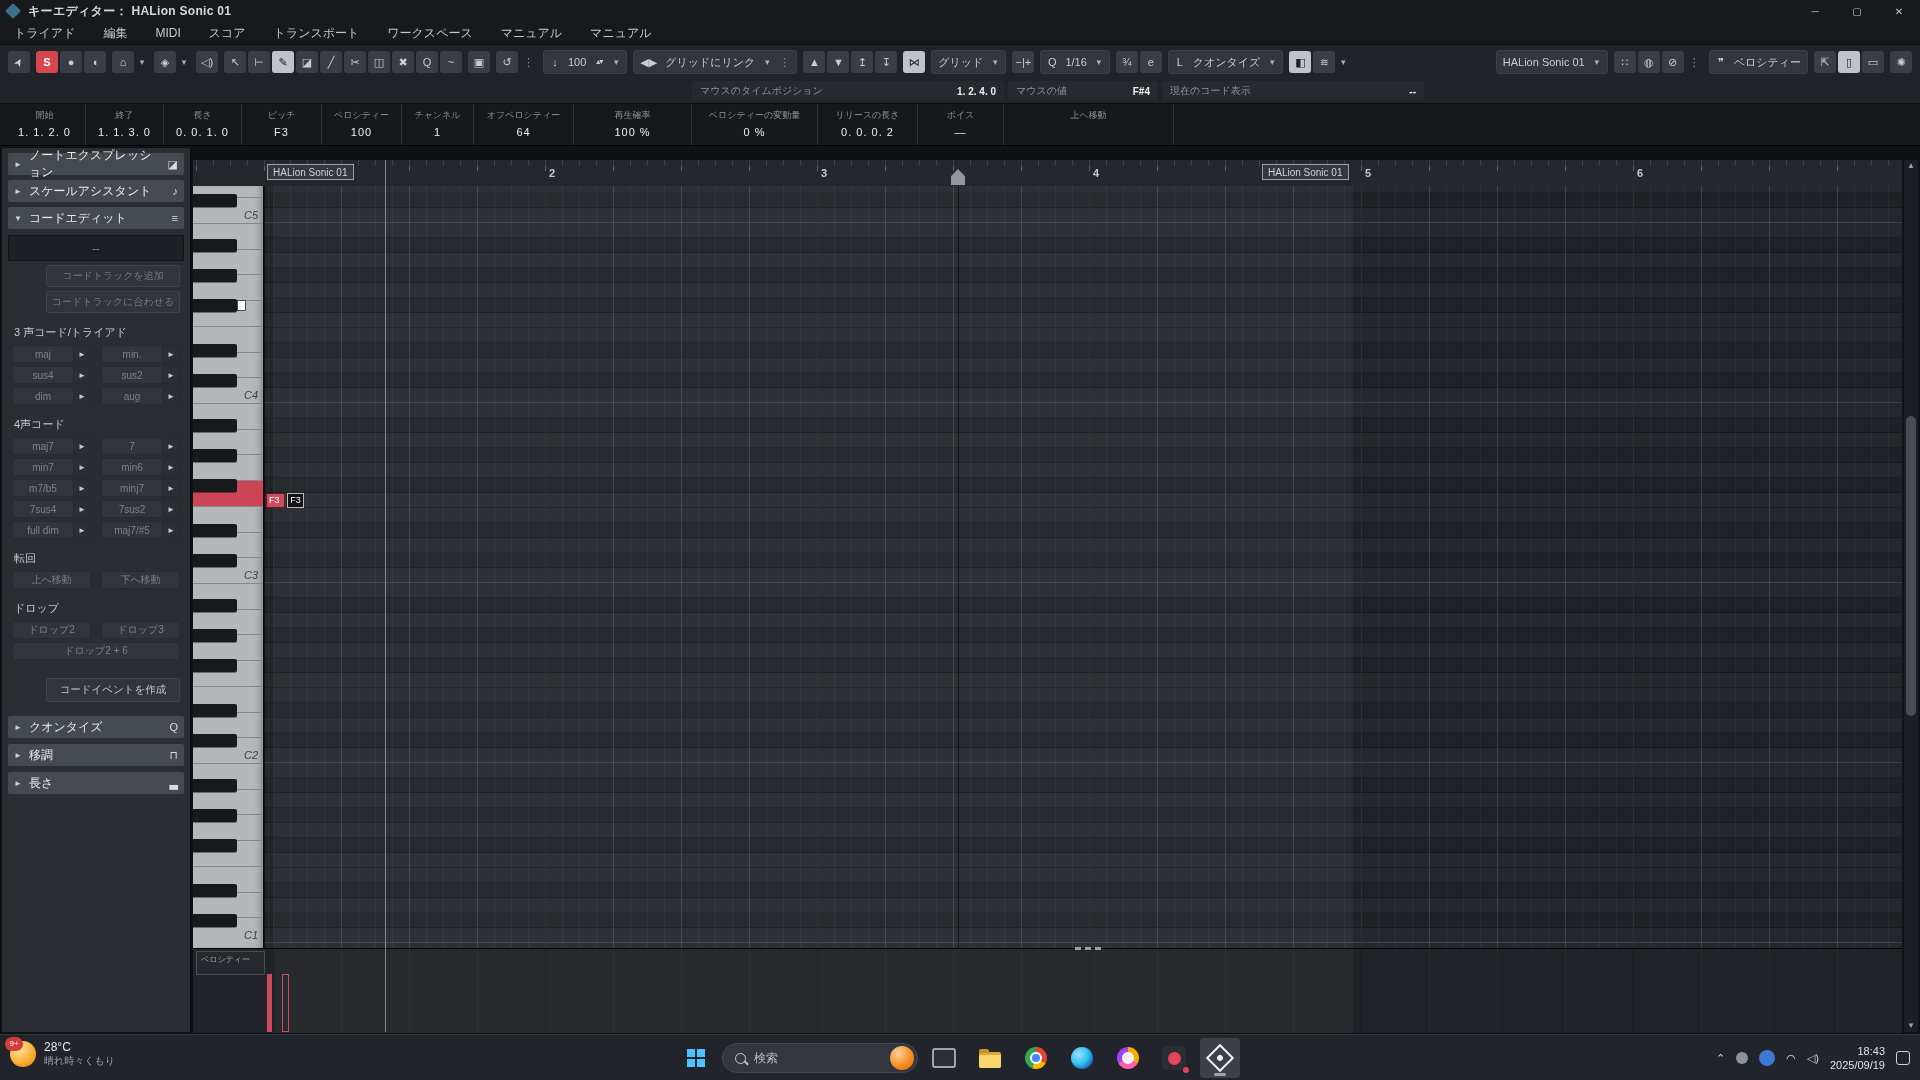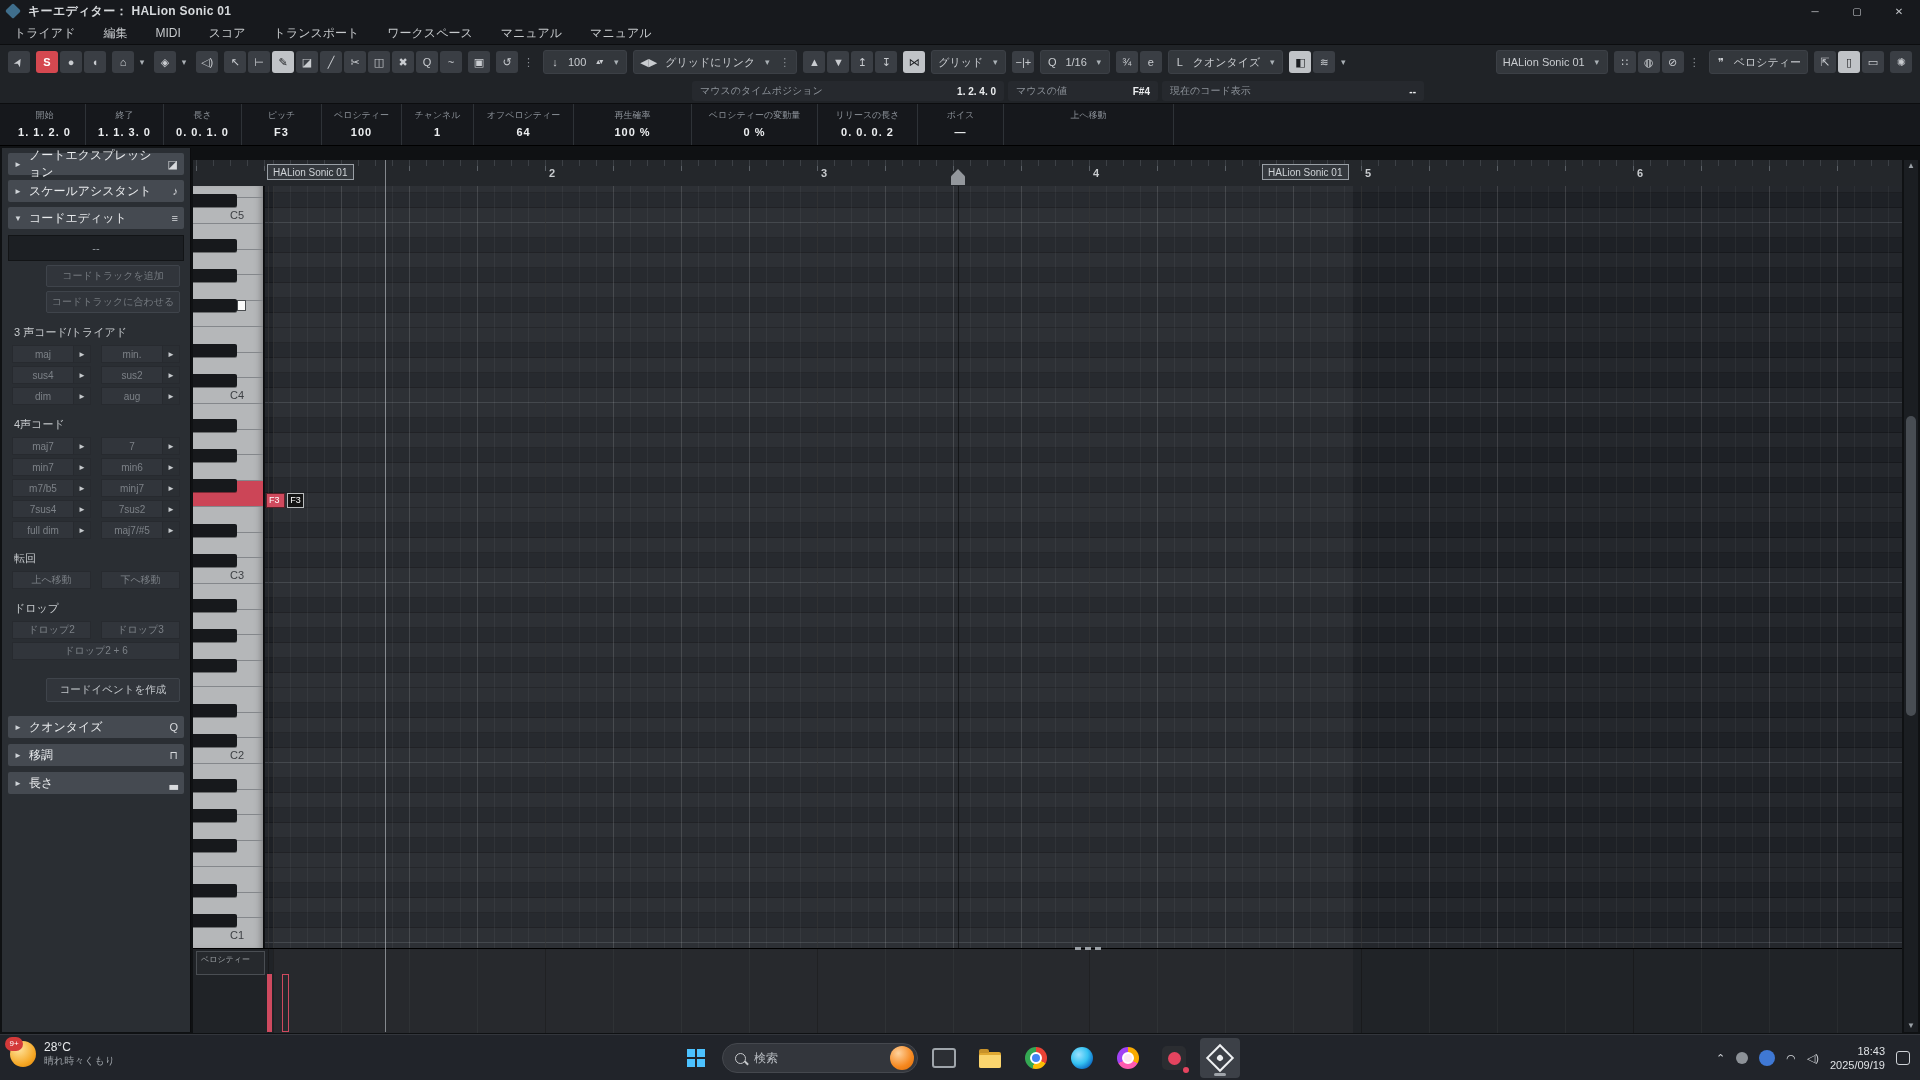--- a/index.html
+++ b/index.html
@@ -32,21 +32,21 @@
   .tb-item .g{line-height:1;}
   
   .statusrow{position:absolute;left:0;top:79px;width:100%;height:25px;background:#202327;display:flex;align-items:center;gap:4px;padding-left:692px;box-sizing:border-box;border-bottom:1px solid #0c0d0f;}
   .sbox{height:20px;background:#26292e;border-radius:3px;display:flex;align-items:center;padding:0 8px;box-sizing:border-box;}
   .sl{font-size:10px;color:#8d939a;}
   .sv{font-size:10px;font-weight:bold;color:#eceef0;margin-left:auto;padding-left:14px;}
   
   .infoline{position:absolute;left:0;top:104px;width:100%;height:42px;background:#16181c;display:flex;padding-left:4px;box-sizing:border-box;border-bottom:1px solid #000;}
   .ifield{border-right:1px solid #2e3237;display:flex;flex-direction:column;align-items:center;padding-top:5px;box-sizing:border-box;}
   .ifl{font-size:9px;color:#8d939a;}
-  .ifv{font-size:11px;font-weight:bold;color:#eceef0;margin-top:4px;letter-spacing:1px;}
+  .ifv{font-size:11px;font-weight:normal;color:#eceef0;margin-top:4px;letter-spacing:1px;}
   
   .editor{position:absolute;left:0;top:146px;width:1920px;height:888px;background:#0f1113;}
   
   .inspector{position:absolute;left:2px;top:2px;width:188px;height:884px;background:#2a2e33;overflow:hidden;border-right:1px solid #0b0c0e;}
   .sec{height:22px;margin:5px 6px 0;background:#454a51;border-radius:2px;display:flex;align-items:center;padding:0 6px;gap:7px;color:#e8eaec;font-size:12px;}
   .sec .tri{font-size:8px;color:#cfd3d7;}
   .sec .sic{margin-left:auto;font-size:11px;color:#d8dadd;}
   .chdisp{height:24px;margin:6px 6px 2px;background:#1c1f23;border:1px solid #121416;color:#9aa0a6;display:flex;align-items:center;justify-content:center;font-size:11px;}
   .chbtn-w{height:20px;margin:4px 10px 0 44px;background:#31353b;border:1px solid #3f444b;color:#74797f;font-size:10px;display:flex;align-items:center;justify-content:center;border-radius:2px;}
   .ctitle{margin:12px 0 5px 12px;color:#c6cacd;font-size:11px;}
@@ -63,21 +63,21 @@
     background-size:auto 6px,auto 11px;background-repeat:repeat-x;background-position:80px 0;
     border-bottom:1px solid #0b0c0e;}
   .barnum{position:absolute;top:7px;font-size:11px;font-weight:bold;color:#c8cbce;}
   .partlabel{position:absolute;top:4px;height:16px;background:#34383d;border:1px solid #9aa0a6;color:#cfd3d7;font-size:10px;display:flex;align-items:center;padding:0 5px;white-space:nowrap;box-sizing:border-box;}
   .cursor-handle{position:absolute;top:9px;width:14px;height:16px;background:#93979c;
     clip-path:polygon(50% 0,100% 45%,100% 100%,0 100%,0 45%);}
   
   .keys{position:absolute;left:193px;top:40px;width:70px;height:762px;background:#b5b7b9;overflow:hidden;border-right:1px solid #0b0c0e;box-shadow:inset -6px 0 8px -6px rgba(0,0,0,.45);}
   .kb-line{position:absolute;left:0;width:70px;height:1px;background:#84878b;}
   .blackkey{position:absolute;left:0;width:44px;height:13px;background:#17191c;border-radius:0 2px 2px 0;box-shadow:0 1px 0 rgba(0,0,0,.4);}
-  .clabel{position:absolute;right:19px;font-size:11px;color:#3c3f43;}
+  .clabel{position:absolute;right:5px;font-size:11px;color:#3c3f43;font-style:italic;}
   .redkey{position:absolute;left:0;width:70px;background:#cc4557;}
   .keymark{position:absolute;left:44px;width:9px;height:11px;background:#fbfbfb;border:1px solid #4a4d50;box-sizing:border-box;}
   
   .grid{position:absolute;left:265px;top:40px;width:1637px;height:762px;overflow:hidden;background:#1d2024;border-bottom:1px solid #0b0c0e;}
   .grow{position:absolute;left:0;width:100%;height:15px;box-sizing:border-box;border-bottom:1px solid rgba(0,0,0,.22);}
   .grow.wh{background:#24272c;} .grow.bk{background:#1e2126;}
   .grow.oct{border-bottom:1px solid #3c4046;}
   .part-bg{position:absolute;left:8px;top:0;width:1080px;height:100%;background:rgba(255,255,255,.045);}
   .grid-lines{position:absolute;inset:0;
     background-image:repeating-linear-gradient(90deg,rgba(255,255,255,.045) 0 1px,transparent 1px 17px),

